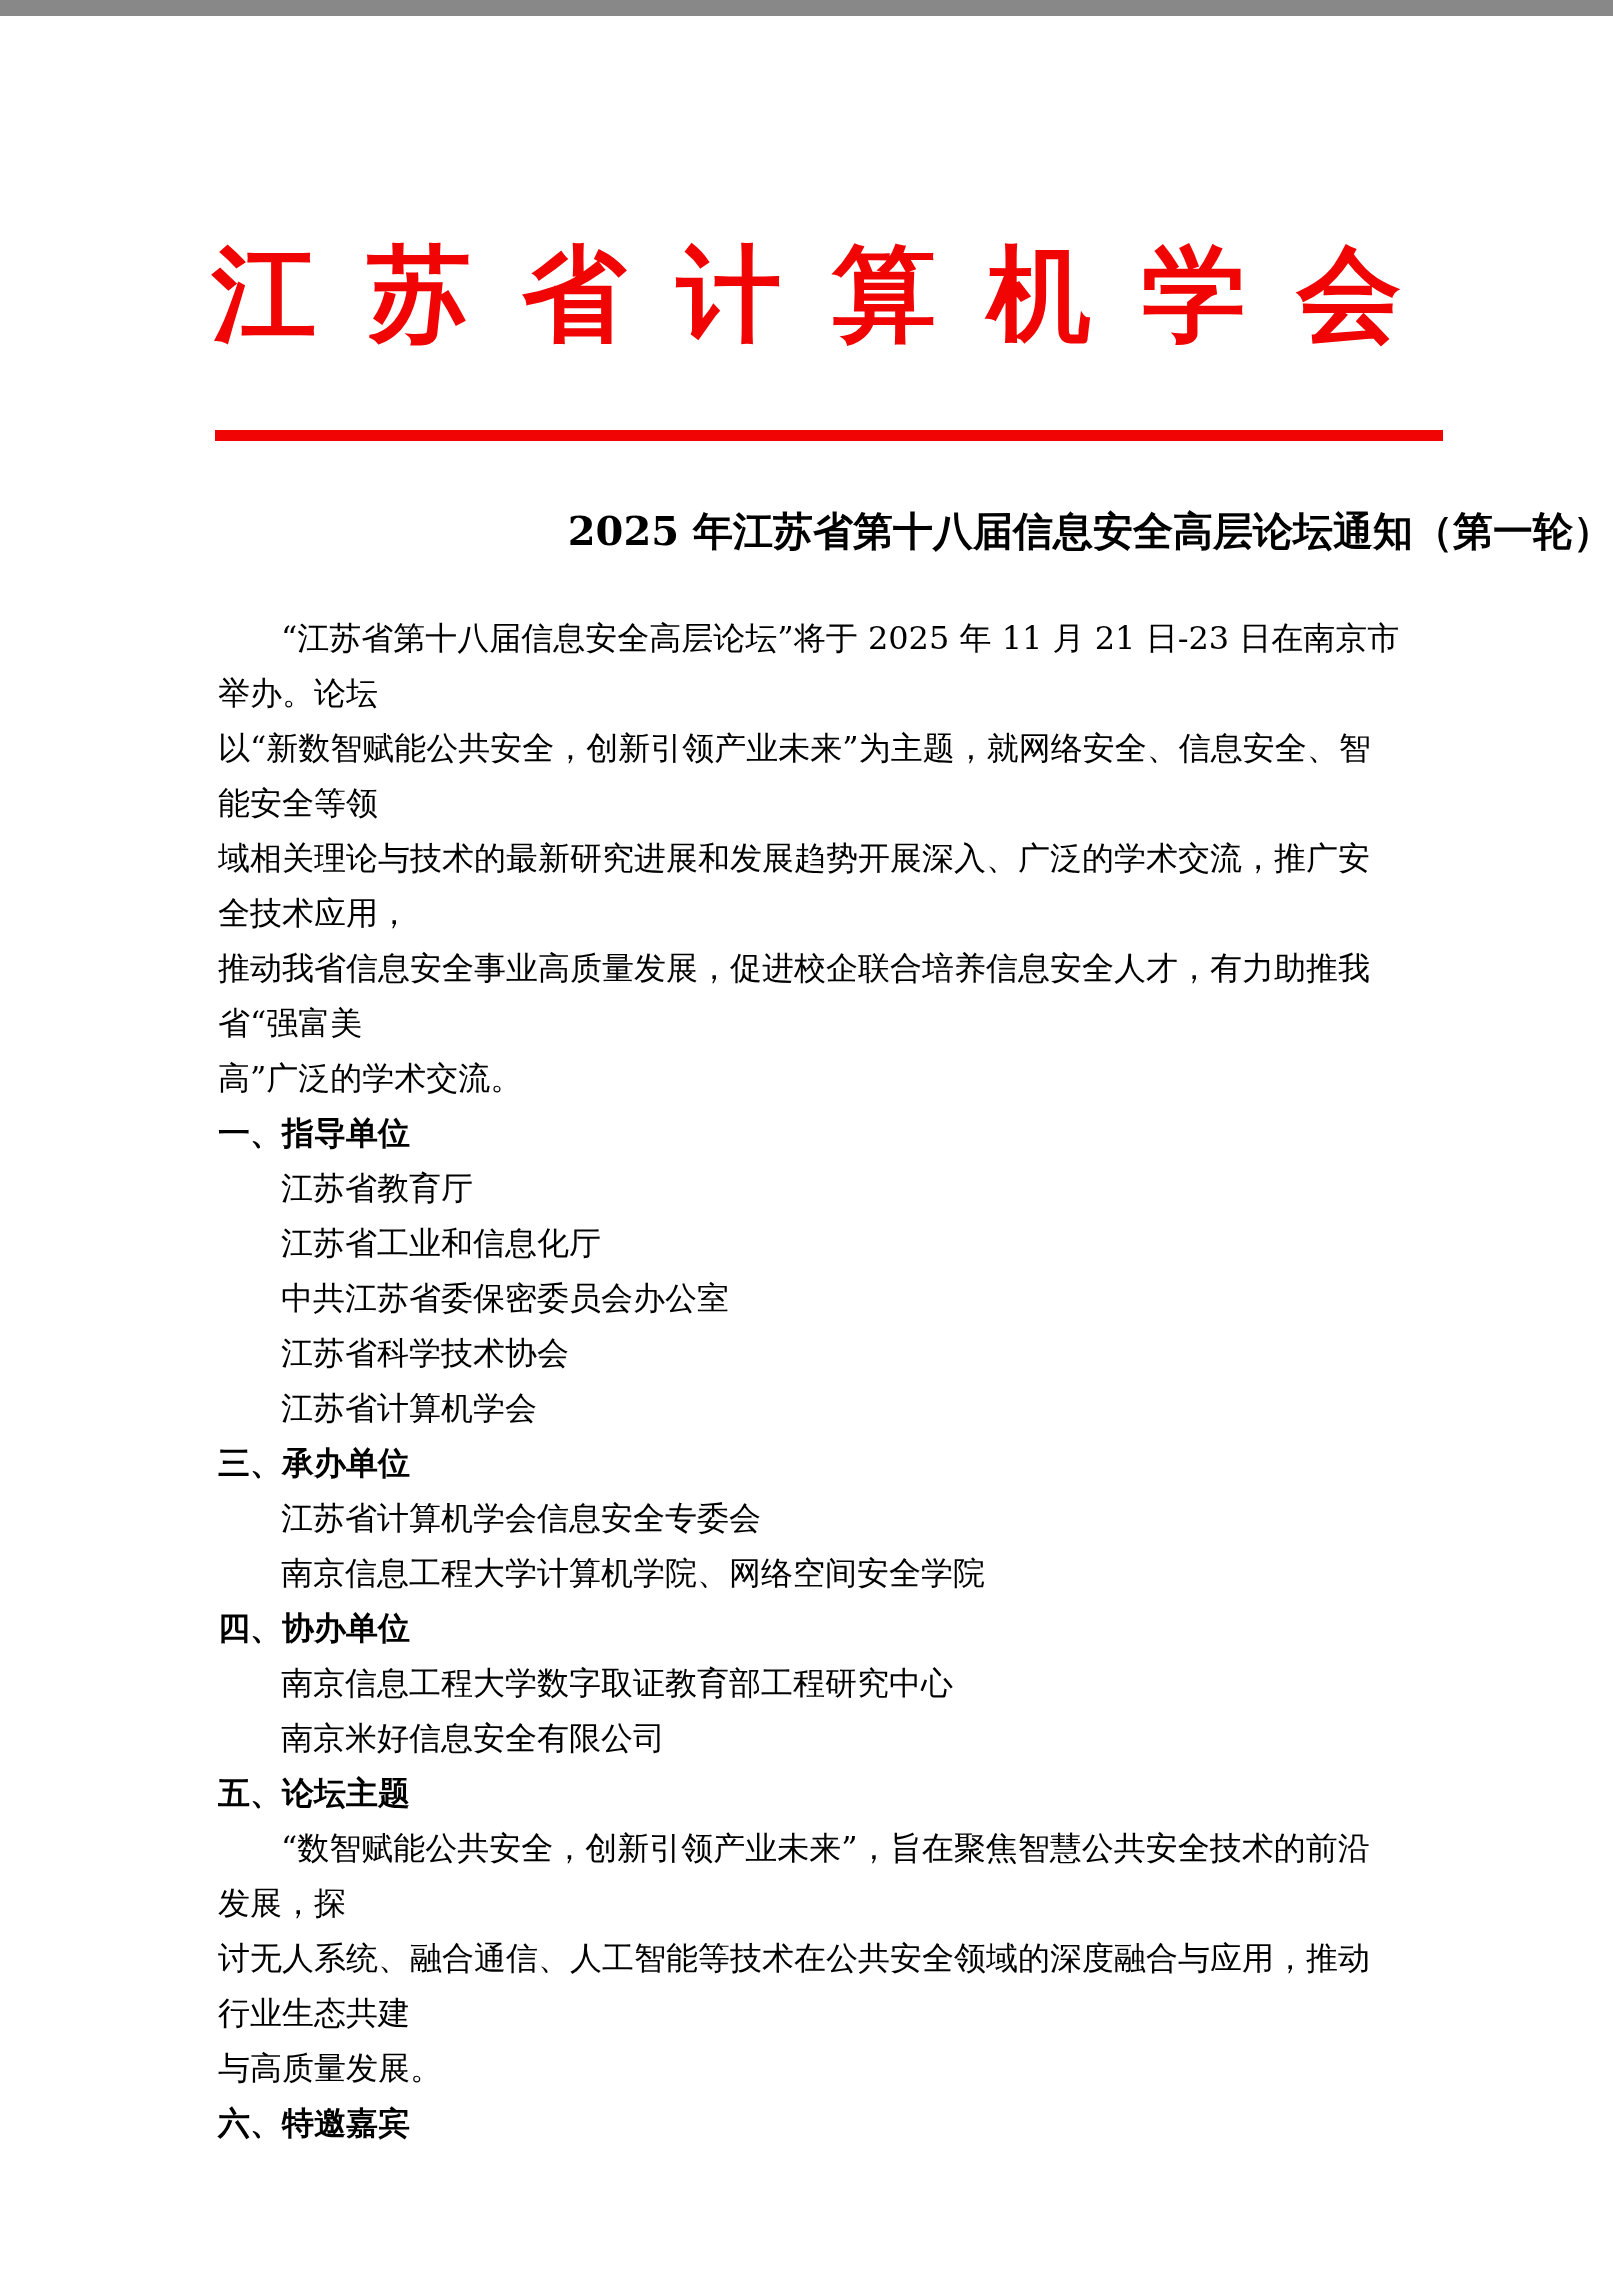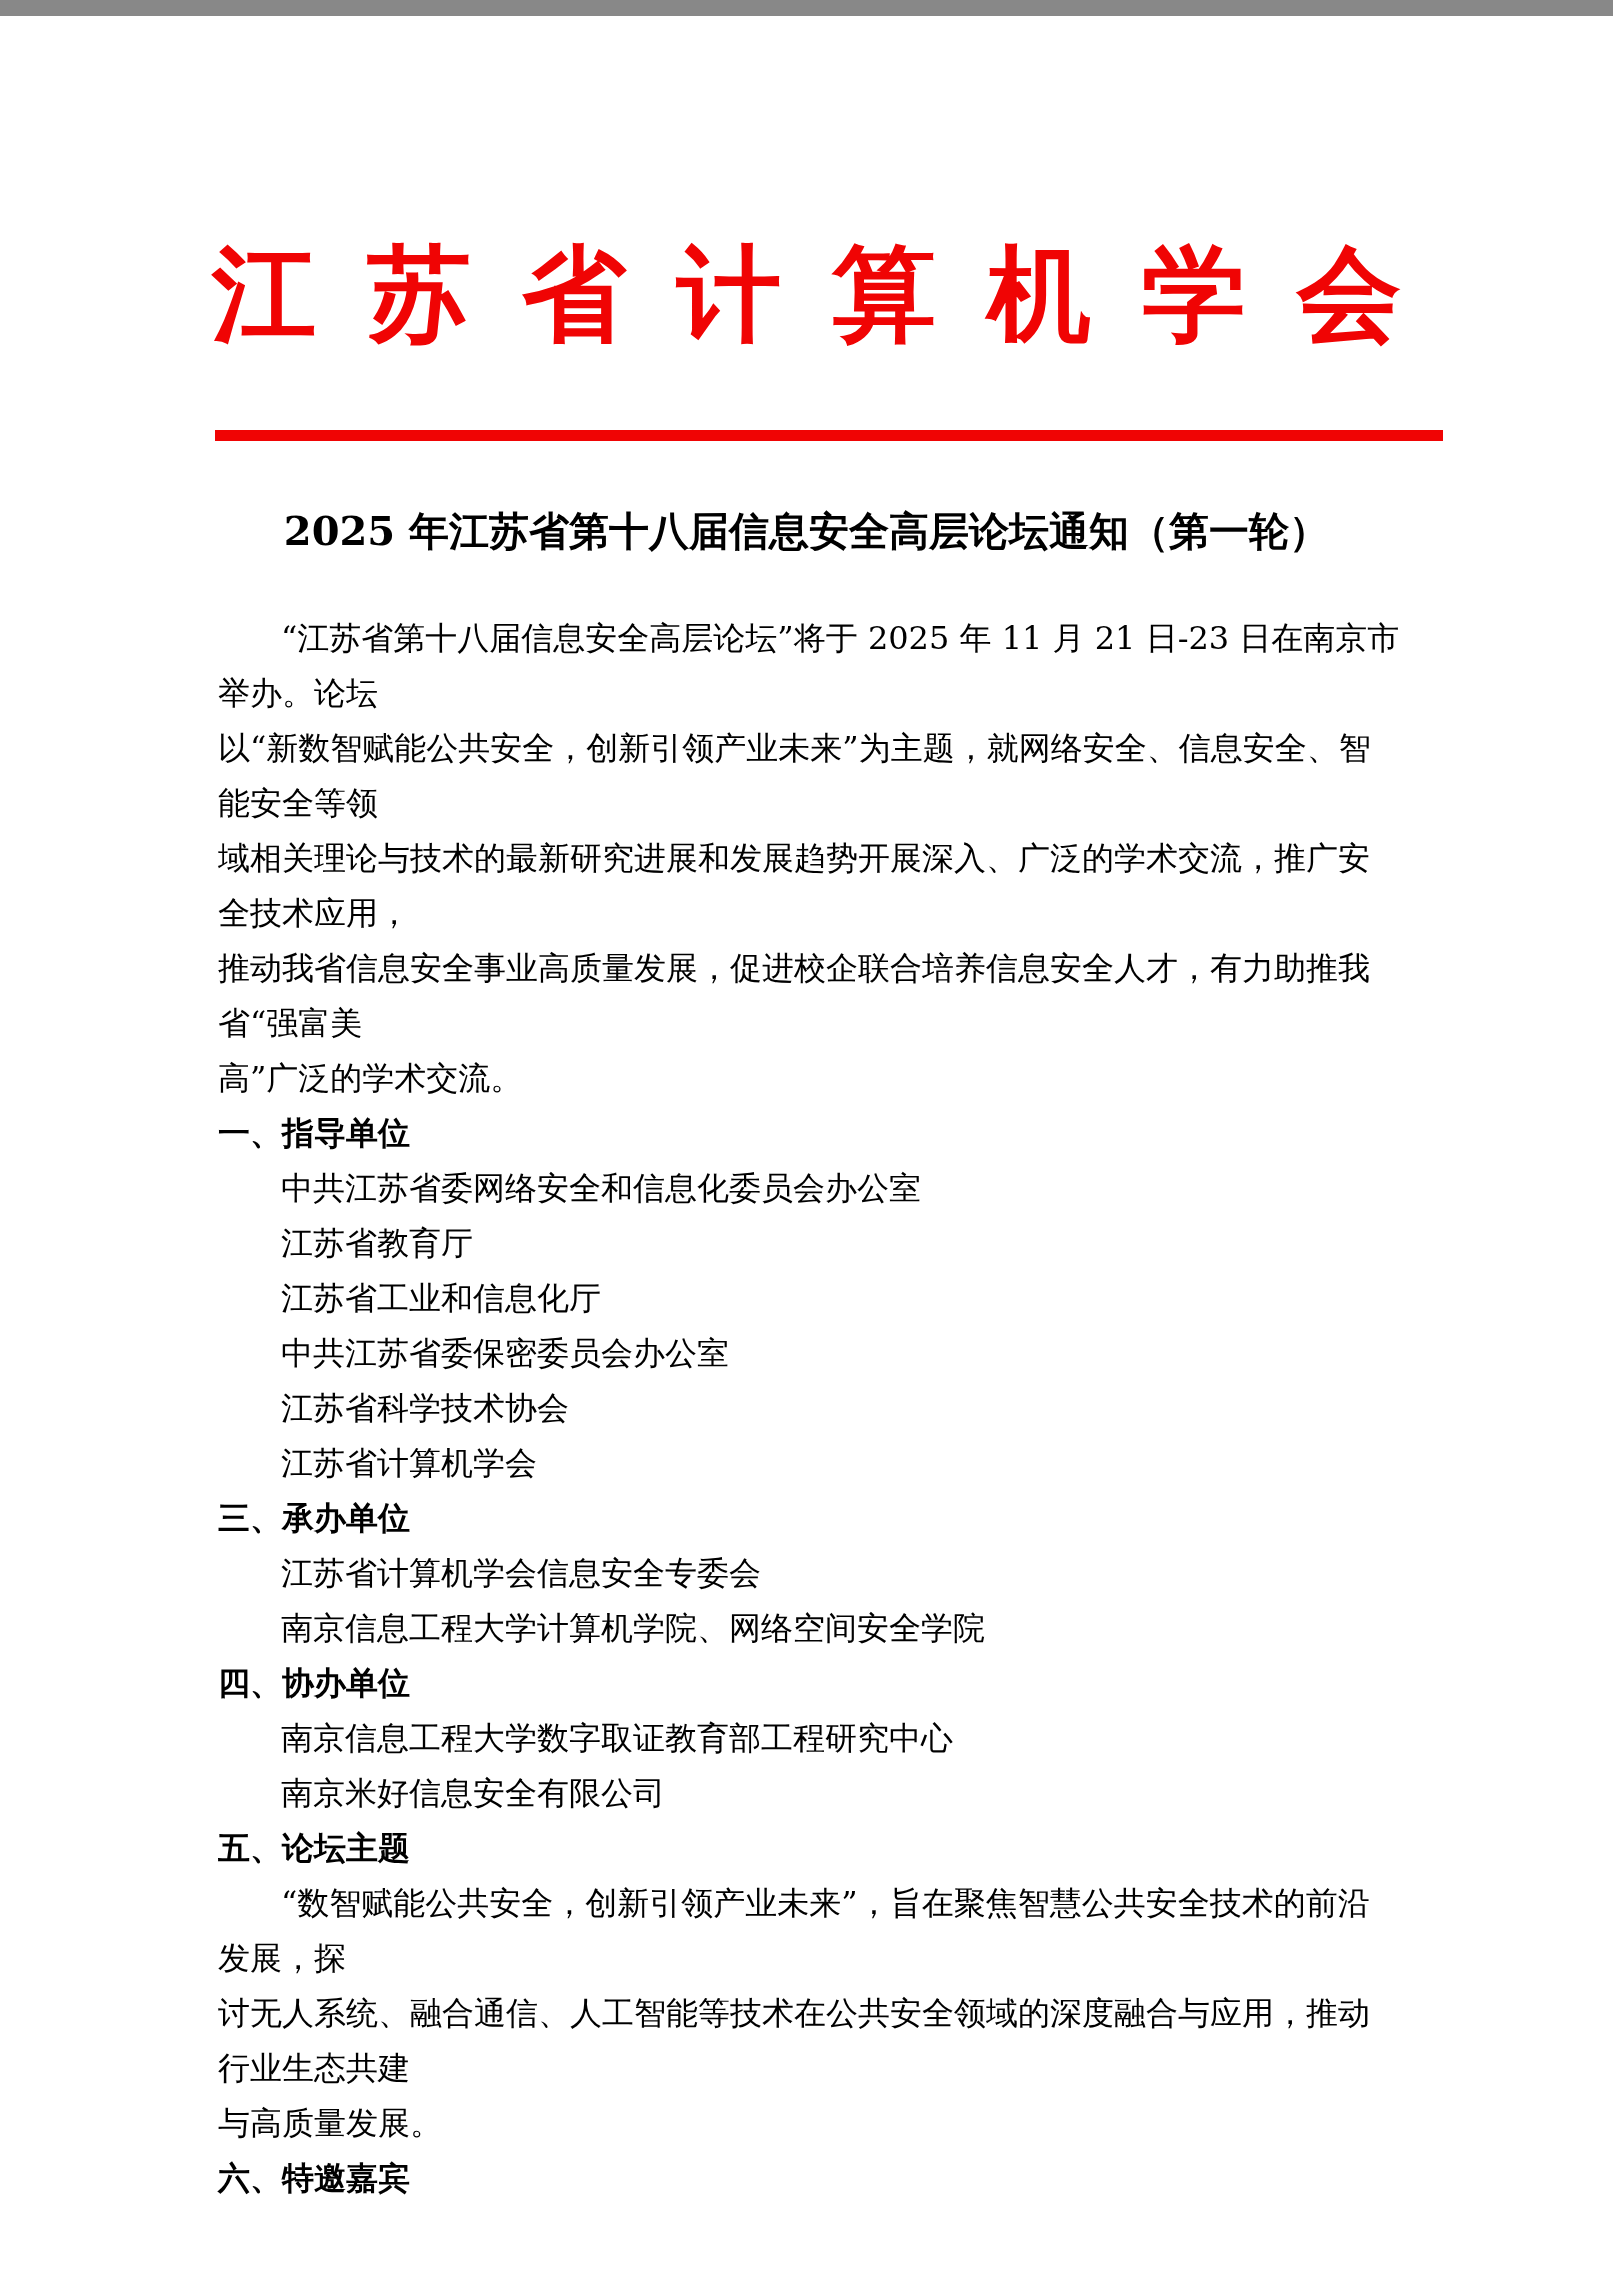--- a/index.html
+++ b/index.html
@@ -50,21 +50,21 @@
     width: 1228px;
     height: 10.8px;
     background: var(--accent, #f00404);
   }
   
   .doc-title {
     position: absolute;
     left: 0;
     right: 0;
     top: 490px;
-    text-align: center;
+    text-align: right;
     font-size: 40px;
     line-height: 49px;
     font-weight: bold;
     white-space: pre;
   }
   
   .doc-body {
     position: absolute;
     left: 218px;
     right: 212px;
@@ -95,21 +95,20 @@
 
   <div class="doc-title">2025 年江苏省第十八届信息安全高层论坛通知（第一轮）</div>
 
   <div class="doc-body" id="body-lines">
       <div class="line indent">“江苏省第十八届信息安全高层论坛”将于 2025 年 11 月 21 日-23 日在南京市举办。论坛</div>
       <div class="line flush">以“新数智赋能公共安全，创新引领产业未来”为主题，就网络安全、信息安全、智能安全等领</div>
       <div class="line flush">域相关理论与技术的最新研究进展和发展趋势开展深入、广泛的学术交流，推广安全技术应用，</div>
       <div class="line flush">推动我省信息安全事业高质量发展，促进校企联合培养信息安全人才，有力助推我省“强富美</div>
       <div class="line flush">高”广泛的学术交流。</div>
       <div class="line section">一、指导单位</div>
-      <div class="line indent">中共江苏省委网络安全和信息化委员会办公室</div>
       <div class="line indent">江苏省教育厅</div>
       <div class="line indent">江苏省工业和信息化厅</div>
       <div class="line indent">中共江苏省委保密委员会办公室</div>
       <div class="line indent">江苏省科学技术协会</div>
       <div class="line indent">江苏省计算机学会</div>
       <div class="line section">三、承办单位</div>
       <div class="line indent">江苏省计算机学会信息安全专委会</div>
       <div class="line indent">南京信息工程大学计算机学院、网络空间安全学院</div>
       <div class="line section">四、协办单位</div>
       <div class="line indent">南京信息工程大学数字取证教育部工程研究中心</div>

